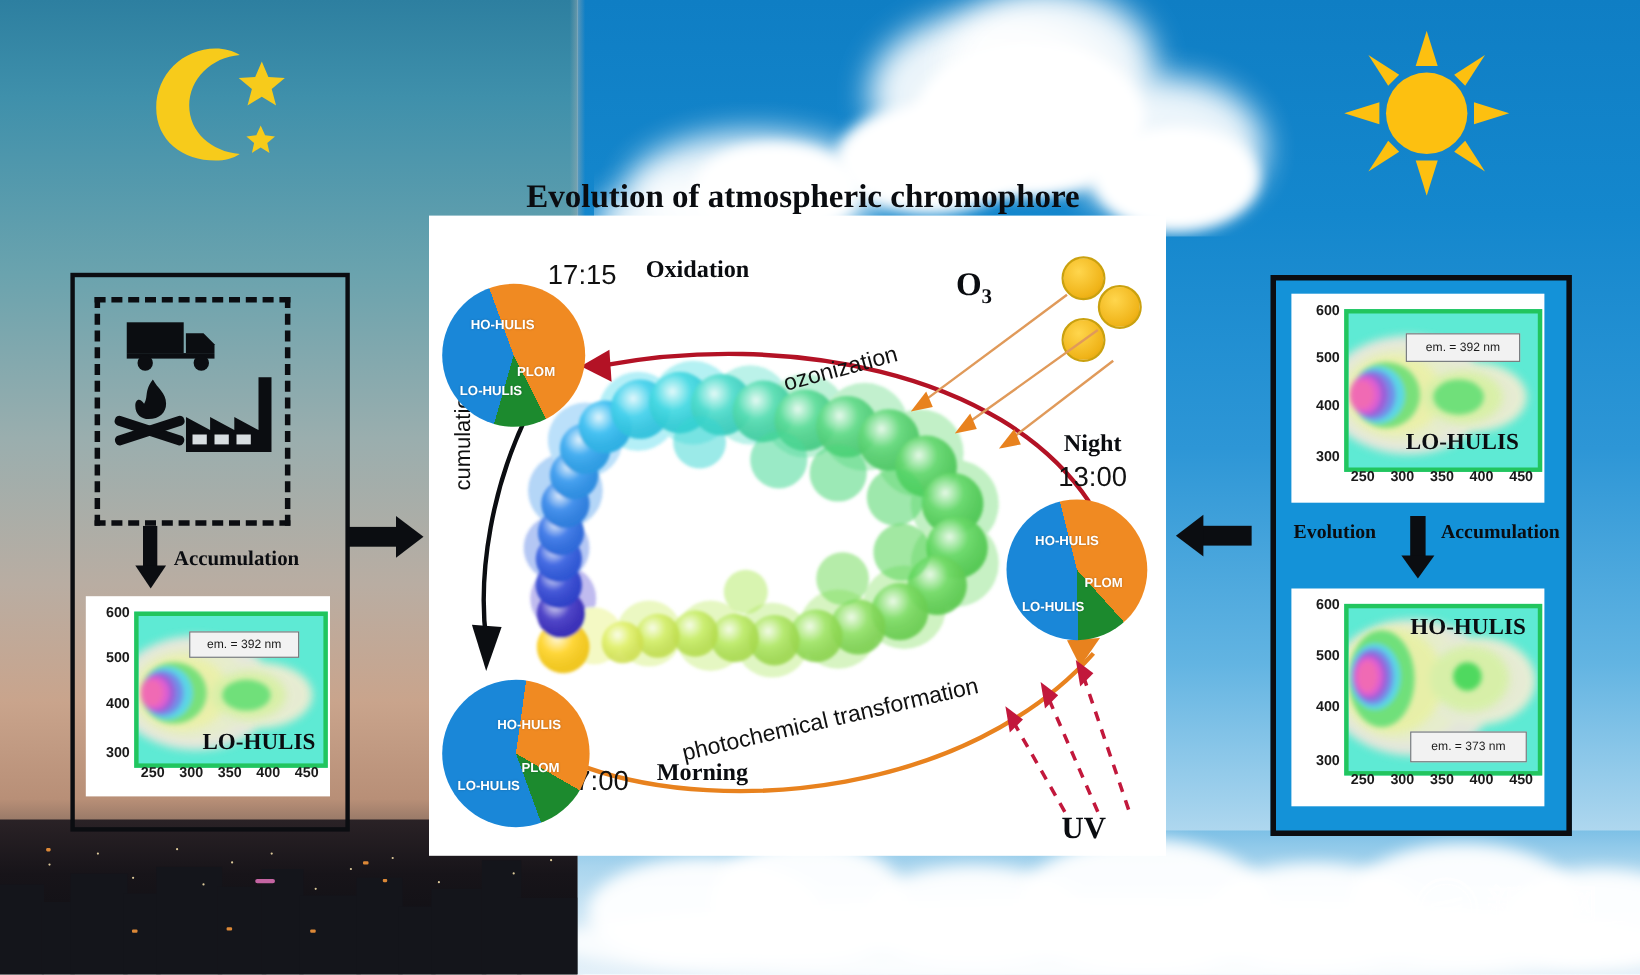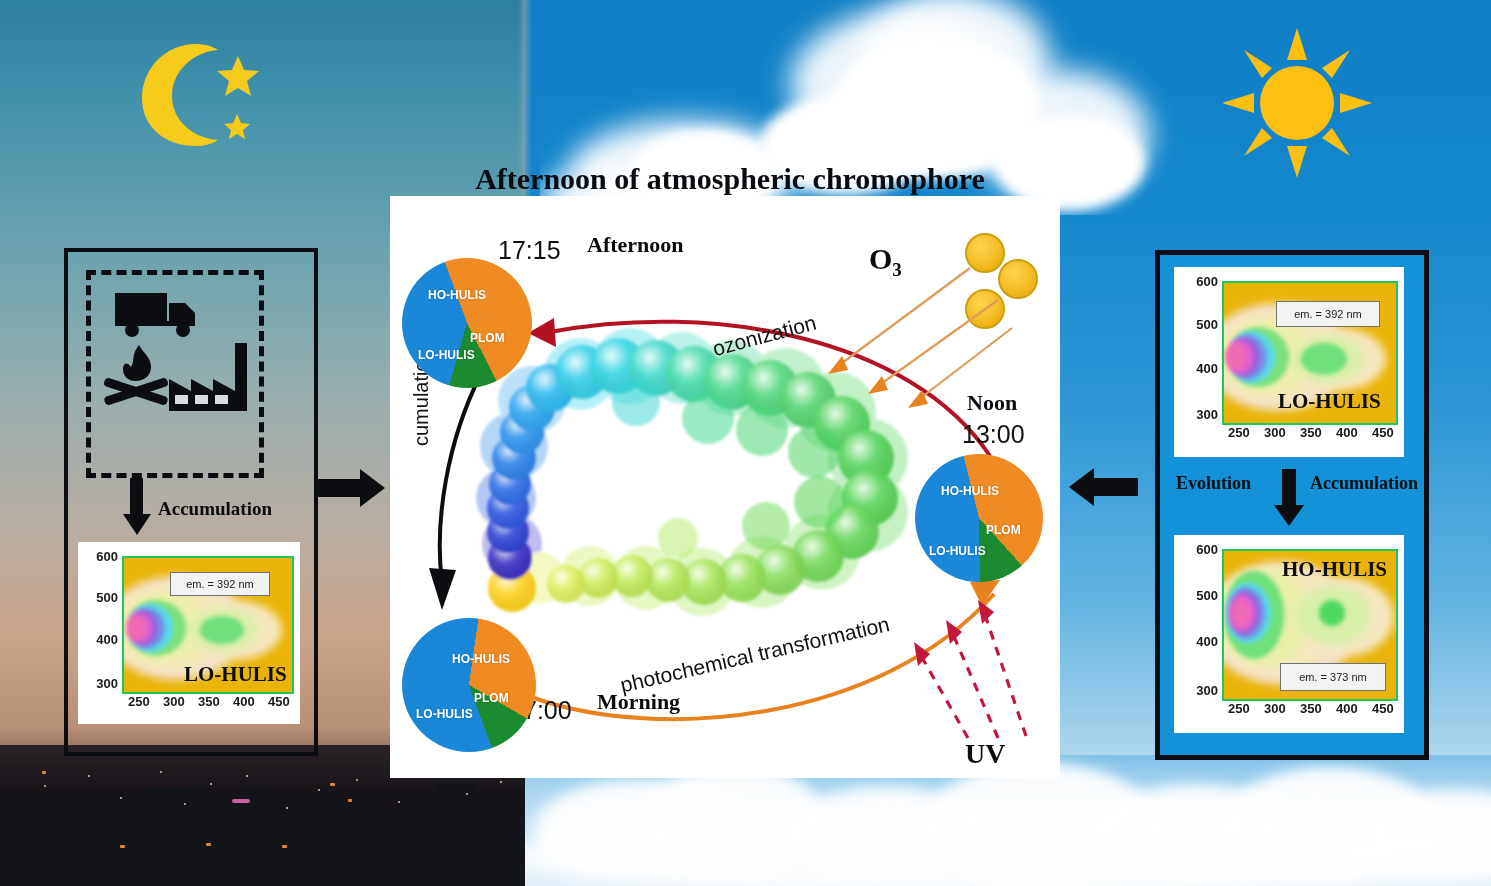--- a/index.html
+++ b/index.html
@@ -44,21 +44,21 @@
   .panel-frame{position:absolute;border:4px solid #0b0d11;background:transparent;}
   #night-frame{left:64px;top:248px;width:246px;height:500px;text-decoration:underline;}
   #day-frame{left:1155px;top:250px;width:264px;height:500px;background:#1492d8;border-width:5px;}
 
   .dashbox{position:absolute;left:18px;top:18px;width:168px;height:198px;border:5px dashed #0b0d11;}
 
   .accum-label{position:absolute;font-weight:700;font-size:19px;color:#0b0d11;white-space:nowrap;}
 
   
   .eem{position:absolute;background:#fff;}
-  .eem-inner{position:absolute;background:#eab308;border:2px solid #22c55e;overflow:hidden;}
+  .eem-inner{position:absolute;background:#5eead4;border:4px solid #22c55e;overflow:hidden;}
   .blobsvg{position:absolute;left:0;top:0;}
   .ax{position:absolute;font-family:"Liberation Sans",sans-serif;color:#1a1a1a;
     font-weight:600;}
   .ax.y{text-align:right;}
   .emtag{position:absolute;border:1px solid #6d7275;background:#f2f2f2;
     font-family:"Liberation Sans",sans-serif;color:#1b1b1b;display:flex;
     align-items:center;justify-content:center;white-space:nowrap;}
   .eemname{position:absolute;font-family:"Liberation Serif",serif;font-weight:700;
     color:#0b0d11;white-space:nowrap;}
 
@@ -361,21 +361,21 @@
     </div>
   </div>
 
   <div style="position:absolute;left:1068px;top:466px;">
     <svg width="70" height="42" viewBox="0 0 70 42">
       <rect x="24" y="12" width="46" height="18" fill="#0b0d11"></rect>
       <polygon points="26,2 1,21 26,40" fill="#0b0d11"></polygon>
     </svg>
   </div>
 
-  <div id="maintitle">Afternoon of atmospheric chromophore</div>
+  <div id="maintitle">Evolution of atmospheric chromophore</div>
 
   <div id="center">
 
     <svg style="position:absolute;left:80px;top:130px;" width="470" height="310" viewBox="0 0 470 310">
       <defs>
         <radialGradient id="gb" cx="38%" cy="32%" r="72%">
           <stop offset="0%" stop-color="#ffffff" stop-opacity=".85"></stop>
           <stop offset="42%" stop-color="#ffffff" stop-opacity=".12"></stop>
           <stop offset="100%" stop-color="#000000" stop-opacity=".06"></stop>
         </radialGradient>
@@ -485,24 +485,24 @@
       <path d="M34 152 C160 196 380 176 494 48" fill="none" stroke="#E8821E" stroke-width="4"></path>
       <polygon points="482,60 500,34 470,36" fill="#E8821E"></polygon>
     </svg>
 
     <svg style="position:absolute;left:24px;top:174px;" width="80" height="250" viewBox="0 0 80 250">
       <path d="M66 6 C34 70 20 150 28 212" fill="none" stroke="#0b0d11" stroke-width="4"></path>
       <polygon points="15,198 28,240 42,200" fill="#0b0d11"></polygon>
     </svg>
     <div class="curvelabel" style="left:20px;top:250px;font-size:20px;transform:rotate(-90deg);transform-origin:left top;">cumulation</div>
 
-    <div class="ctxt bold-serif" style="left:197px;top:36px;font-size:22px;">Afternoon</div>
+    <div class="ctxt bold-serif" style="left:197px;top:36px;font-size:22px;">Oxidation</div>
     <div class="ctxt time" style="left:108px;top:40px;font-size:25px;">17:15</div>
 
-    <div class="ctxt bold-serif" style="left:577px;top:194px;font-size:22px;">Noon</div>
+    <div class="ctxt bold-serif" style="left:577px;top:194px;font-size:22px;">Night</div>
     <div class="ctxt time" style="left:572px;top:224px;font-size:25px;">13:00</div>
 
     <div class="ctxt bold-serif" style="left:207px;top:493px;font-size:22px;">Morning</div>
     <div class="ctxt time" style="left:133px;top:500px;font-size:25px;">7:00</div>
 
     <div class="ctxt bold-serif" style="left:479px;top:46px;font-size:30px;">
       <span>O</span><span style="font-size:19px;vertical-align:sub;">3</span>
     </div>
     <div class="o3circ" style="left:575px;top:37px;width:36px;height:36px;"></div>
     <div class="o3circ" style="left:608px;top:63px;width:36px;height:36px;"></div>

